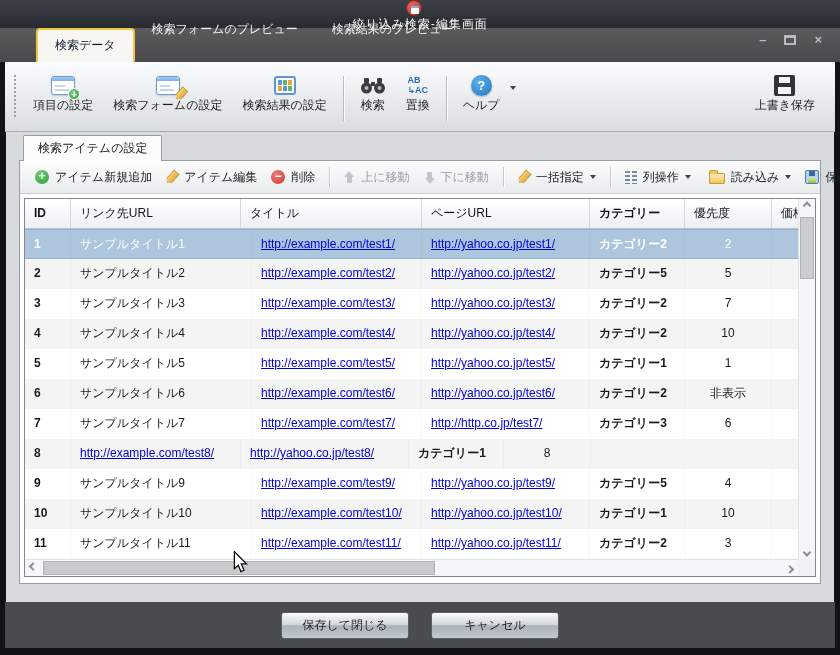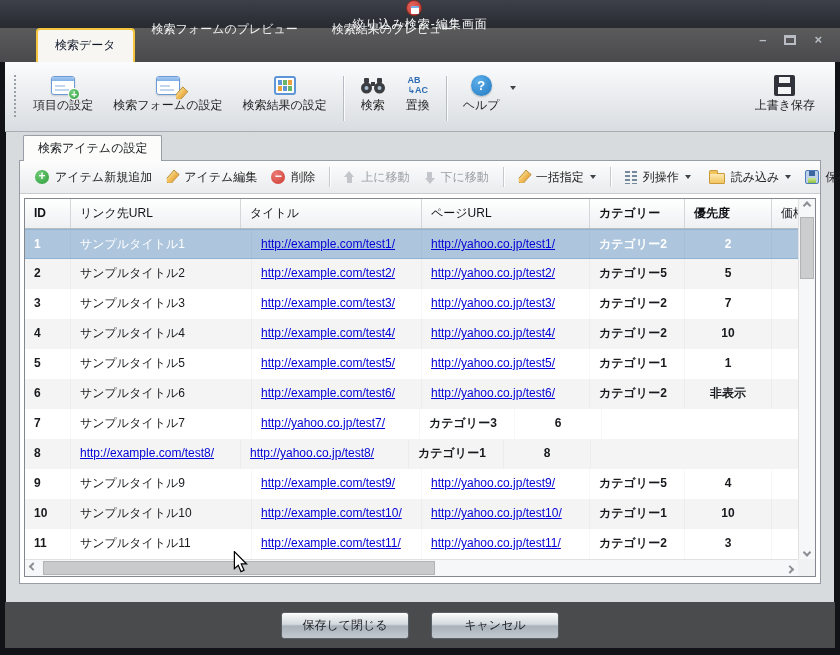--- a/index.html
+++ b/index.html
@@ -76,21 +76,21 @@
   
   .gridbox { position:absolute; left:4px; right:4px; top:37px; bottom:6px; border:1px solid #82888e; background:#fff; }
   .gridrows { position:absolute; left:0; top:0; right:17px; bottom:17px; overflow:hidden; }
   .ghead { display:flex; height:30px; background:linear-gradient(#ffffff,#eef0f2); border-bottom:1px solid #b9bdc1; font-size:12px; color:#101316; }
   .hcell { padding-left:9px; line-height:29px; border-right:1px solid #d4d6d9; white-space:nowrap; overflow:hidden; flex:none; }
   .row { display:flex; height:30px; background:#fff; font-size:12px; color:#17191c; }
   .row.alt { background:#f4f4f5; }
   .row.selected { background:#aec6dd; color:#fff; border-top:1px solid #8fb3d2; border-bottom:1px solid #8fb3d2; }
   .cell { padding-left:9px; line-height:29px; white-space:nowrap; overflow:hidden; border-right:1px solid rgba(0,0,0,0.03); flex:none; }
   .c-id { width:46px;font-weight:bold; } .c-title { width:181px; } .c-link { width:170px; } .c-page { width:168px; }
-  .c-cat { width:95px;font-weight:bold; } .c-pri { width:87px; text-align:center; padding-left:0;font-weight:bold; } .c-price { flex:1 1 auto; min-width:0; border-right:none; }
+  .c-cat { width:95px;font-weight:bold; } .c-pri { width:87px; text-align:center; padding-left:0; } .c-price { flex:1 1 auto; min-width:0; border-right:none; }
   .hcell.c-pri { text-align:left; padding-left:9px; }
   .row a { color:#0202d6; text-decoration:underline; }
 
   
   .vscroll { position:absolute; top:0; right:0; width:17px; bottom:17px; background:#f6f7f8; border-left:1px solid #dfe1e3; }
   .hscroll { position:absolute; left:0; right:17px; bottom:0; height:17px; background:#f6f7f8; border-top:1px solid #dfe1e3; }
   .corner { position:absolute; right:0; bottom:0; width:17px; height:17px; background:#f0f1f2; }
   .sbtn { position:absolute; width:16px; height:16px; display:flex; align-items:center; justify-content:center; }
   .sbtn.top { top:0; right:0; } .sbtn.bot { bottom:0; right:0; }
   .sbtn.lft { left:0; top:0; } .sbtn.rgt { right:0; top:0; }
@@ -347,21 +347,22 @@
                 <div class="cell c-link"><a href="#">http://example.com/test6/</a></div>
                 <div class="cell c-page"><a href="#">http://yahoo.co.jp/test6/</a></div>
                 <div class="cell c-cat">カテゴリー2</div>
                 <div class="cell c-pri">非表示</div>
                 <div class="cell c-price"></div>
               </div>
 
               <div class="row">
                 <div class="cell c-id">7</div>
                 <div class="cell c-title">サンプルタイトル7</div>
-                <div class="cell c-page"><a href="#">http://yahoo.co.jp/test7/</a></div>
+                <div class="cell c-link"><a href="#">http://example.com/test7/</a></div>
+                <div class="cell c-page"><a href="#">http://http.co.jp/test7/</a></div>
                 <div class="cell c-cat">カテゴリー3</div>
                 <div class="cell c-pri">6</div>
                 <div class="cell c-price"></div>
               </div>
 
               <div class="row alt">
                 <div class="cell c-id">8</div>
                 <div class="cell c-link"><a href="#">http://example.com/test8/</a></div>
                 <div class="cell c-page"><a href="#">http://yahoo.co.jp/test8/</a></div>
                 <div class="cell c-cat">カテゴリー1</div>

